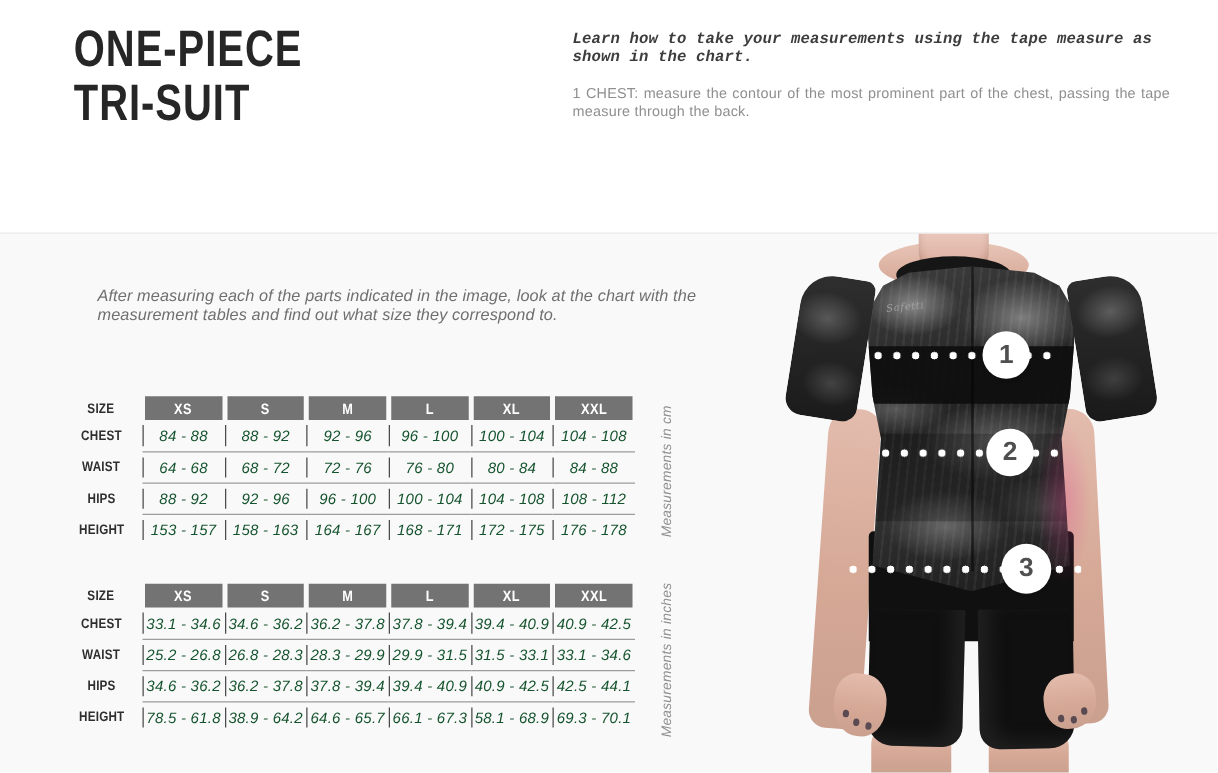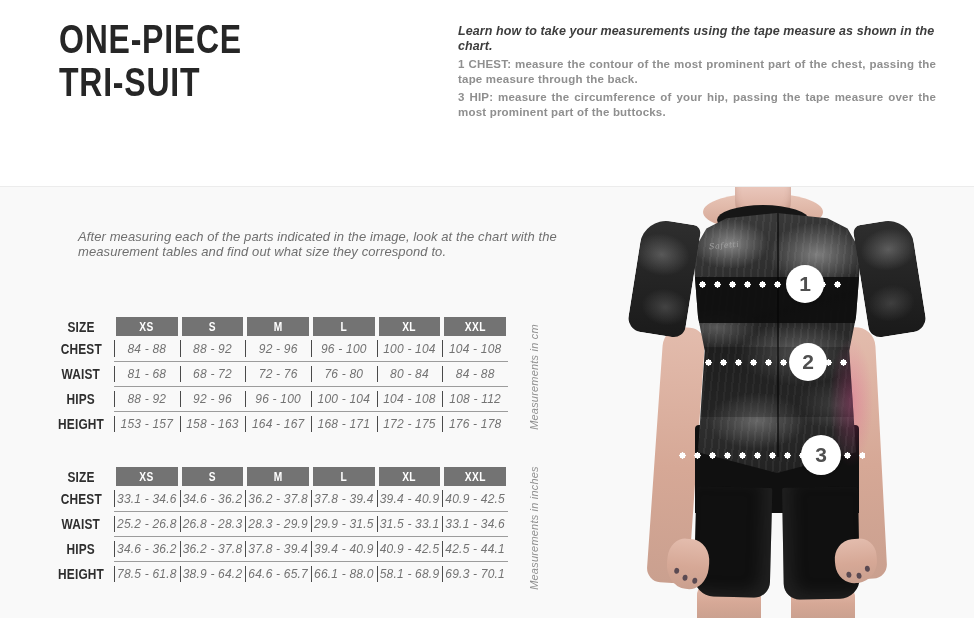--- a/index.html
+++ b/index.html
@@ -19,25 +19,25 @@
   .page-title {
     position:absolute; left:59px; top:18px;
     font-weight:800; font-size:41px; line-height:43px;
     letter-spacing:1px; color:#262626;
     transform:scaleX(.78); transform-origin:left top;
     white-space:nowrap;
   }
   .instructions { position:absolute; left:458px; top:24px; width:478px; }
   .instructions .lead {
     font-style:italic; font-weight:600; font-size:12.5px; line-height:15px;
-    color:#3d3d3d; letter-spacing:.1px;
+    color:#3d3d3d; letter-spacing:.1px;font-family:Liberation Mono, monospace;
   }
   .instructions .step {
-    margin-top:3px; font-size:11.5px; line-height:15px;
-    color:#8f8f8f; text-align:justify; letter-spacing:.2px;font-weight:bold;
+    margin-top:14px; font-size:11.5px; line-height:15px;
+    color:#8f8f8f; text-align:justify; letter-spacing:.2px;
   }
 
   
   .lower-section {
     position:absolute; left:0; top:186px; width:974px; height:432px;
     background:#f9f9f9; border-top:1px solid #ececec;
   }
   .measuring-note {
     position:absolute; left:78px; top:42px; width:504px;
     font-style:italic; font-size:13px; line-height:15px; color:#6f6f6f;
@@ -51,32 +51,32 @@
   
   .size-table {
     position:absolute; left:48px; width:460px;
     display:grid; grid-template-columns:66px repeat(6,1fr);
   }
   .size-table.cm { top:130px; }
   .size-table.inches { top:280px; }
 
   .st-cell { display:flex; align-items:center; justify-content:center; }
   .st-corner, .st-rowlabel {
-    height:25px; font-weight:700; font-size:14px; color:#2e2e2e; letter-spacing:.2px;
+    height:25px; font-weight:700; font-size:11px; color:#2e2e2e; letter-spacing:.2px;
   }
   .st-corner { height:19px; }
   .st-corner span, .st-rowlabel span, .st-head span {
     display:inline-block; transform:scaleX(.85);
   }
   .st-head {
     height:19px; margin:0 2px; background:#737373; color:#ffffff;
     font-weight:700; font-size:12px; letter-spacing:.4px;
   }
   .st-val {
-    height:25px; font-style:italic; font-size:12px; color:#737373;
+    height:25px; font-style:italic; font-size:12px; color:#14532d;
     position:relative; letter-spacing:.2px;
   }
   .st-val::before {
     content:""; position:absolute; left:0; top:4px; bottom:4px; width:1px; background:#4a4a4a;
   }
   .st-val.hline { border-top:1px solid #9c9c9c; }
 
   .unit-label {
     position:absolute; width:160px; height:14px; left:455px;
     transform:rotate(-90deg);
@@ -186,21 +186,20 @@
 <div class="page">
 
   <div class="top-section">
     <h1 class="page-title">
       <span>ONE-PIECE</span><br>
       <span>TRI-SUIT</span>
     </h1>
     <div class="instructions">
       <p class="lead">Learn how to take your measurements using the tape measure as shown in the chart.</p>
       <p class="step">1 CHEST: measure the contour of the most prominent part of the chest, passing the tape measure through the back.</p>
-      <p class="step">3 HIP: measure the circumference of your hip, passing the tape measure over the most prominent part of the buttocks.</p>
     </div>
   </div>
 
   <div class="lower-section">
 
     <p class="measuring-note">After measuring each of the parts indicated in the image, look at the chart with the measurement tables and find out what size they correspond to.</p>
 
     <div class="size-table cm">
       <div class="st-cell st-corner">
           <span>SIZE</span>
@@ -230,21 +229,21 @@
       <div class="st-cell st-val">84 - 88</div>
       <div class="st-cell st-val">88 - 92</div>
       <div class="st-cell st-val">92 - 96</div>
       <div class="st-cell st-val">96 - 100</div>
       <div class="st-cell st-val">100 - 104</div>
       <div class="st-cell st-val">104 - 108</div>
 
       <div class="st-cell st-rowlabel">
           <span>WAIST</span>
         </div>
-      <div class="st-cell st-val hline">81 - 68</div>
+      <div class="st-cell st-val hline">64 - 68</div>
       <div class="st-cell st-val hline">68 - 72</div>
       <div class="st-cell st-val hline">72 - 76</div>
       <div class="st-cell st-val hline">76 - 80</div>
       <div class="st-cell st-val hline">80 - 84</div>
       <div class="st-cell st-val hline">84 - 88</div>
 
       <div class="st-cell st-rowlabel">
           <span>HIPS</span>
         </div>
       <div class="st-cell st-val hline">88 - 92</div>
@@ -317,21 +316,21 @@
       <div class="st-cell st-val hline">39.4 - 40.9</div>
       <div class="st-cell st-val hline">40.9 - 42.5</div>
       <div class="st-cell st-val hline">42.5 - 44.1</div>
 
       <div class="st-cell st-rowlabel">
           <span>HEIGHT</span>
         </div>
       <div class="st-cell st-val hline">78.5 - 61.8</div>
       <div class="st-cell st-val hline">38.9 - 64.2</div>
       <div class="st-cell st-val hline">64.6 - 65.7</div>
-      <div class="st-cell st-val hline">66.1 - 88.0</div>
+      <div class="st-cell st-val hline">66.1 - 67.3</div>
       <div class="st-cell st-val hline">58.1 - 68.9</div>
       <div class="st-cell st-val hline">69.3 - 70.1</div>
     </div>
 
     <div class="unit-label cm">Measurements in cm</div>
     <div class="unit-label inches">Measurements in inches</div>
 
     <div class="figure">
       <div class="traps skin"></div>
       <div class="neck"></div>

